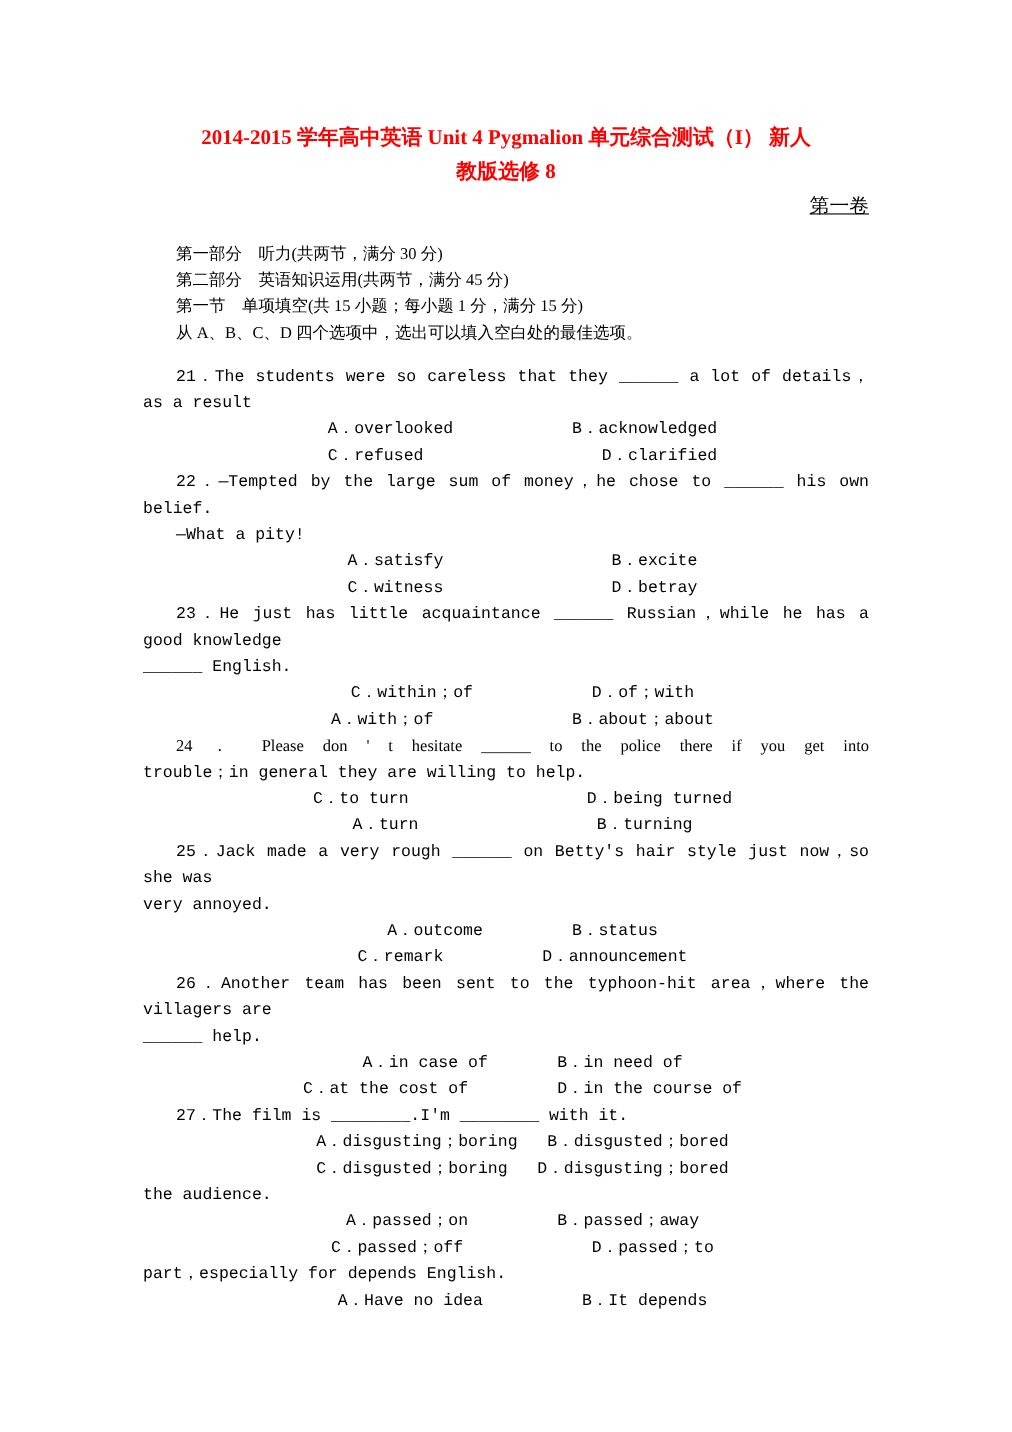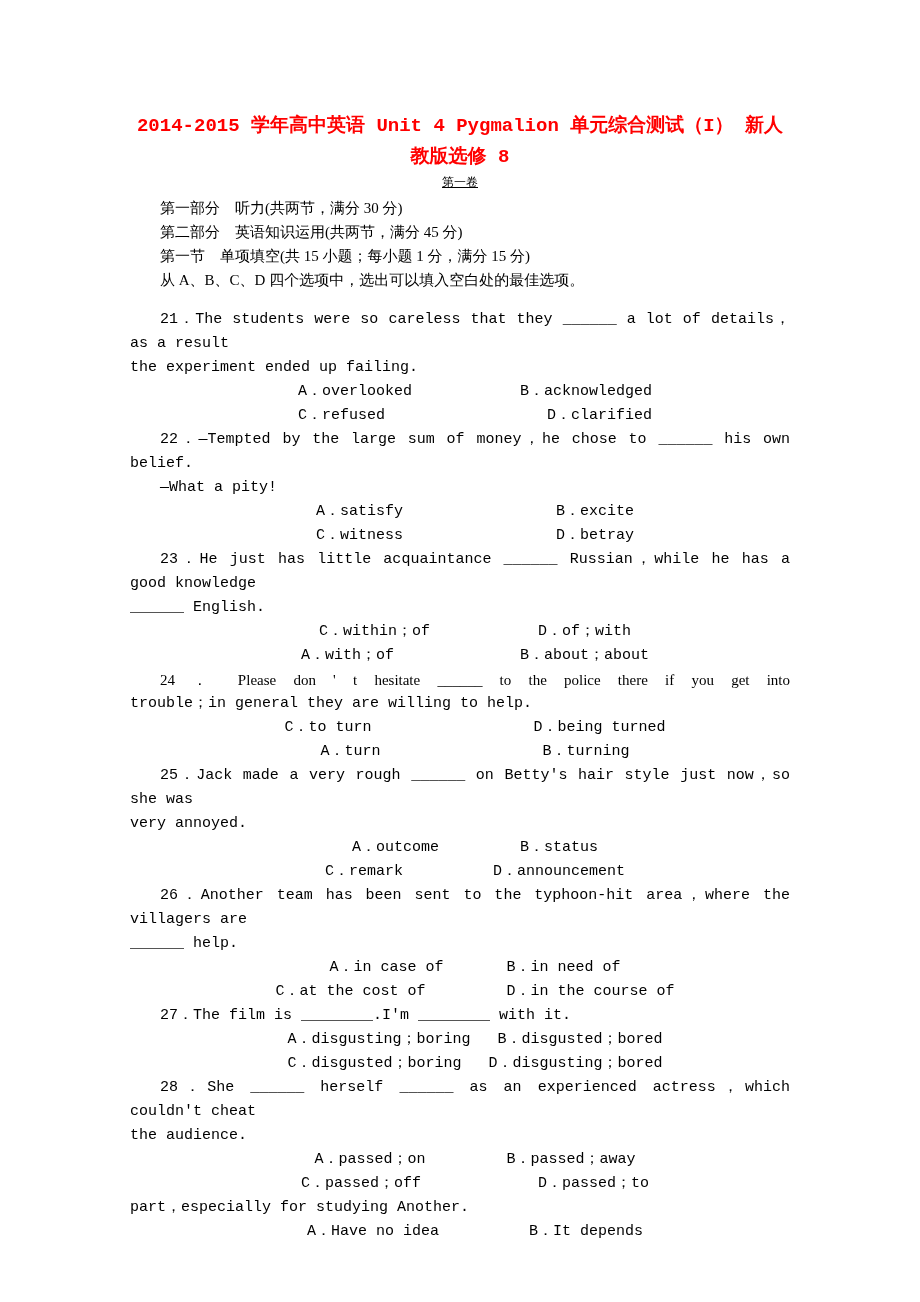--- a/index.html
+++ b/index.html
@@ -17,26 +17,25 @@
     line-height: 1.6;
     color: #000;
   }
   .title {
     color: #ff0000;
     font-weight: bold;
     text-align: center;
     font-size: 19px;
     line-height: 1.5;
     margin-bottom: 2px;
-    font-family: Liberation Mono, monospace;
   }
   .subtitle {
-    text-align: center;
-    font-size: 12px;
-    margin-bottom: 4px;
+    text-align: right;
+    font-size: 18px;
+    margin-bottom: 17px;
     text-decoration: underline;
   }
   .para {
     margin: 0;
     text-indent: 2em;
     text-align: justify;
     text-justify: inter-ideograph;
   }
   .para-flush {
     margin: 0;
@@ -63,21 +62,20 @@
   <div class="subtitle">第一卷</div>
 
   <p class="para">第一部分　听力(共两节，满分 30 分)</p>
   <p class="para">第二部分　英语知识运用(共两节，满分 45 分)</p>
   <p class="para">第一节　单项填空(共 15 小题；每小题 1 分，满分 15 分)</p>
   <p class="para">从 A、B、C、D 四个选项中，选出可以填入空白处的最佳选项。</p>
 
   <div style="height:16px"></div>
 
   <p class="para eng">21．The students were so careless that they ______ a lot of details，as a result</p>
-  <p class="para-flush eng">the experiment ended up failing.</p>
   <p class="options eng">A．overlooked            B．acknowledged</p>
   <p class="options eng">C．refused                  D．clarified</p>
 
   <p class="para eng">22．—Tempted by the large sum of money，he chose to ______ his own belief.</p>
   <p class="para eng">—What a pity!</p>
   <p class="options eng">A．satisfy                 B．excite</p>
   <p class="options eng">C．witness                 D．betray</p>
 
   <p class="para eng">23．He just has little acquaintance ______ Russian，while he has a good knowledge</p>
   <p class="para-flush eng">______ English.</p>
@@ -96,21 +94,20 @@
 
   <p class="para eng">26．Another team has been sent to the typhoon-hit area，where the villagers are</p>
   <p class="para-flush eng">______ help.</p>
   <p class="options eng">A．in case of       B．in need of</p>
   <p class="options eng">C．at the cost of         D．in the course of</p>
 
   <p class="para eng">27．The film is ________.I'm ________ with it.</p>
   <p class="options eng">A．disgusting；boring   B．disgusted；bored</p>
   <p class="options eng">C．disgusted；boring   D．disgusting；bored</p>
 
-  <p class="para eng">28．She ______ herself ______ as an experienced actress，which couldn't cheat</p>
   <p class="para-flush eng">the audience.</p>
   <p class="options eng">A．passed；on         B．passed；away</p>
   <p class="options eng">C．passed；off             D．passed；to</p>
 
-  <p class="para-flush eng">part，especially for studying Another.</p>
+  <p class="para-flush eng">part，especially for depends English.</p>
   <p class="options eng">A．Have no idea          B．It depends</p>
 
 </div>
 
 </body></html>

